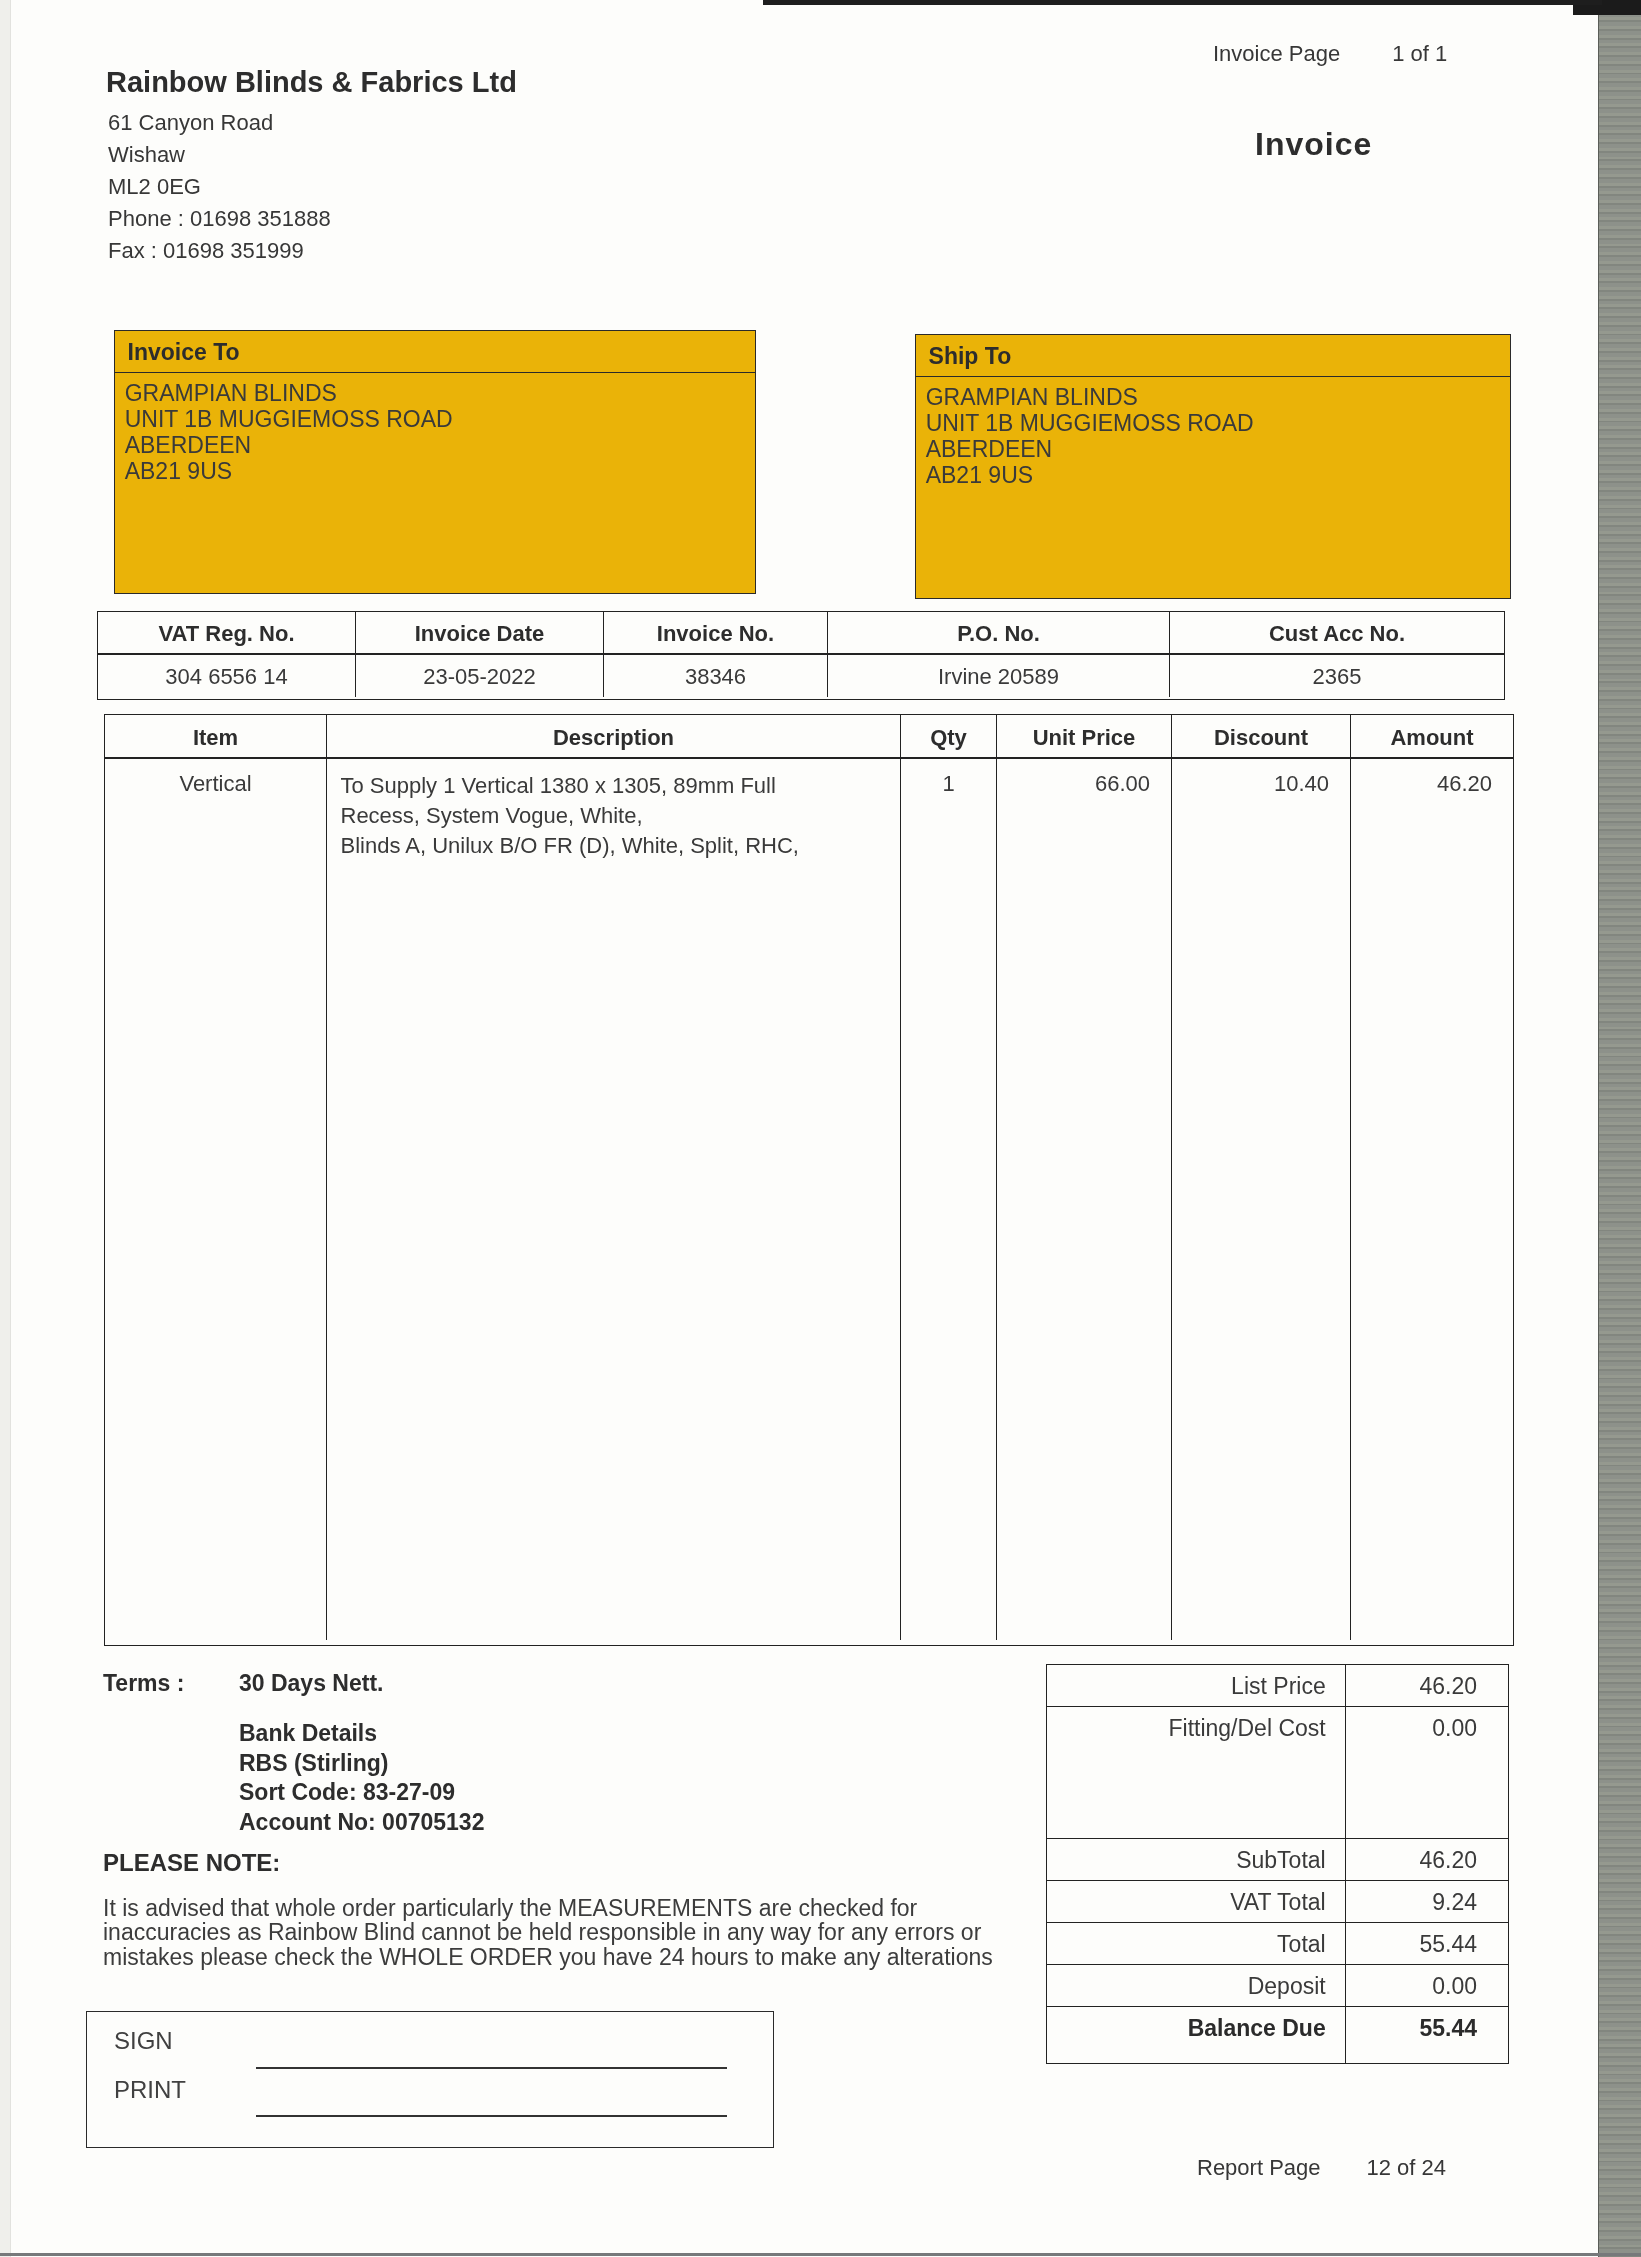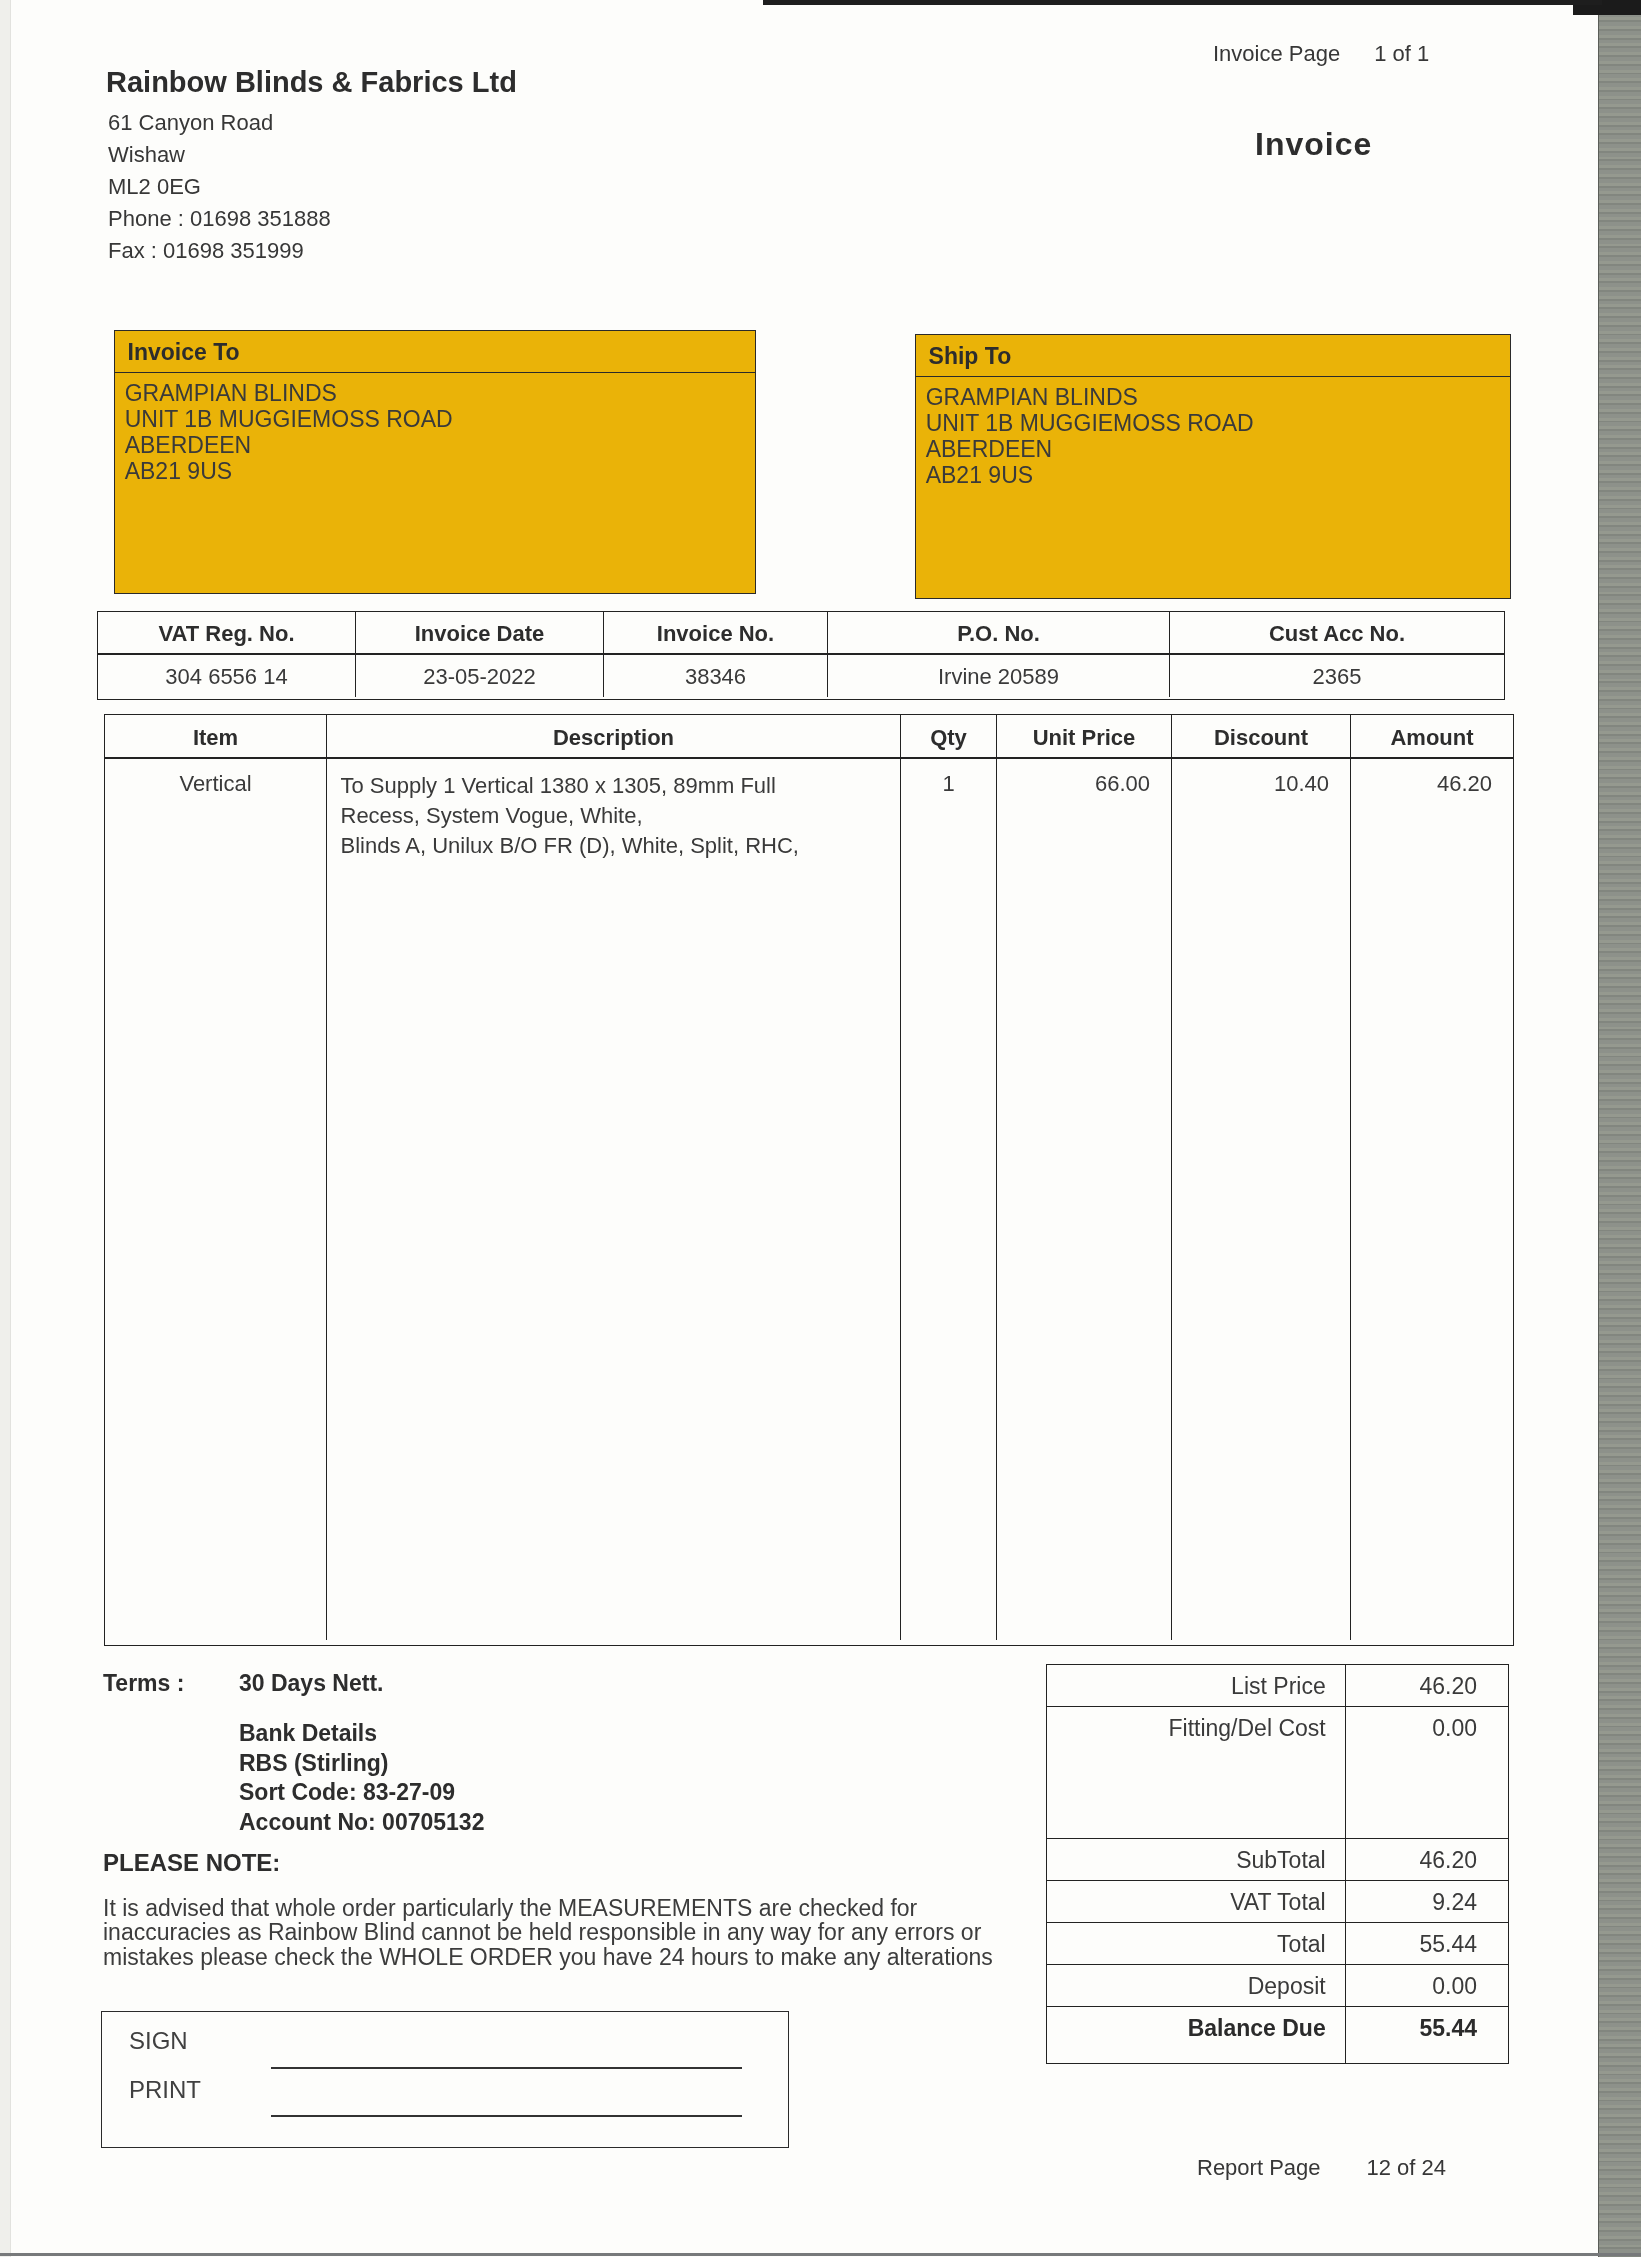--- a/index.html
+++ b/index.html
@@ -23,21 +23,21 @@
   
   .t  { position:absolute; font-size:22px; color:#373737; white-space:nowrap; }
   .b  { font-weight:bold; color:#2d2d2d;text-align:right; }
 
   
   .company-name { left:106px; top:66px; font-size:29px; }
   .addr-line { left:108px; font-size:22px; }
 
   
   .invoice-page-row { left:1213px; top:41px; }
-  .invoice-page-row .val { margin-left:34px; }
+  .invoice-page-row .val { margin-left:52px; }
   .invoice-title { left:1255px; top:126px; font-size:32px; letter-spacing:1px; }
 
   
   .addr-box { position:absolute; border:1.9px solid #2a2a2a; background:#eab308; }
   .addr-box .box-head { height:42px; border-bottom:1.9px solid #2a2a2a;
                         font-weight:bold; font-size:23px; color:#2d2d2d;
                         padding:7.7px 0 0 12.6px; }
   .addr-box .box-body { padding:6.8px 0 0 9.7px; }
   .addr-box .box-body div { font-size:23px; color:#3a3a3a; line-height:26px; }
   .invoice-to { left:114px; top:330px; width:642px; height:264px; }
@@ -82,21 +82,21 @@
   .tot-row { display:flex; border-bottom:1.9px solid #222; }
   .tot-row:last-child { border-bottom:none; }
   .tot-label { flex:1; text-align:right; padding:7.7px 19.3px 0 0; font-size:23px; color:#3a3a3a;
                border-right:1.9px solid #222; }
   .tot-value { width:162px; text-align:right; padding:7.7px 31px 0 0; font-size:23px; color:#3a3a3a; }
   .tr0{height:42px;} .tr1{height:132px;} .tr2{height:42px;} .tr3{height:42px;}
   .tr4{height:42px;} .tr5{height:42px;} .tr6{flex:1;}
   .tot-row.bold .tot-label, .tot-row.bold .tot-value { font-weight:bold; color:#2b2b2b; }
 
   
-  .sign-box { position:absolute; left:101px; top:2011px; width:688px; height:137px;
+  .sign-box { position:absolute; left:86px; top:2011px; width:688px; height:137px;
               border:1.9px solid #2a2a2a; }
   .sign-label  { position:absolute; left:27px; top:15.4px;  font-size:24px; color:#404040; }
   .print-label { position:absolute; left:27px; top:64px;  font-size:24px; color:#404040; }
   .sign-line  { position:absolute; left:169px; right:46px; top:55px;  height:1.9px; background:#333; }
   .print-line { position:absolute; left:169px; right:46px; top:103px; height:1.9px; background:#333; }
 
   
   .report-page-row { left:1197px; top:2155px; }
   .report-page-row .val { margin-left:46px; }
 </style>

